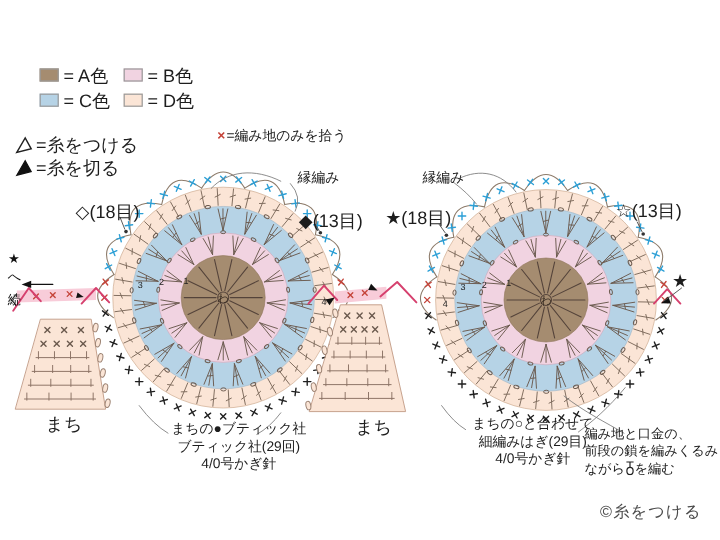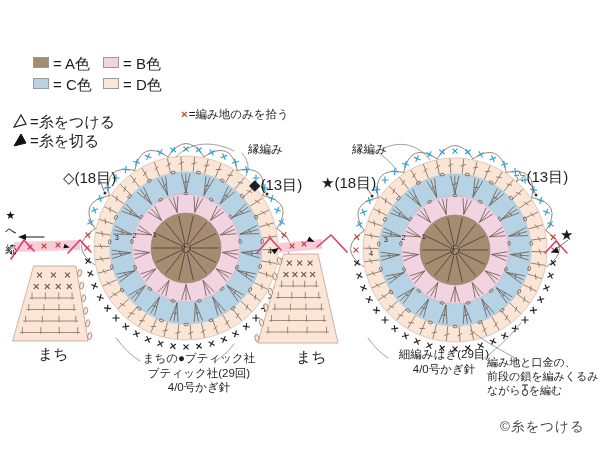--- a/index.html
+++ b/index.html
@@ -904,20 +904,21 @@
 
   <div class="lbl big" style="left:38px;top:345px">まち</div>
   <div class="lbl big" style="left:296px;top:348px">まち</div>
 
   <div class="note" style="left:125px;top:351px;width:148px">
     <div>まちの●ブティック社</div>
     <div>ブティック社(29回)</div>
     <div>4/0号かぎ針</div>
   </div>
   <div class="note" style="left:380px;top:347px;width:128px">
+    <div>まちの○と合わせて</div>
     <div>細編みはぎ(29目)</div>
     <div>4/0号かぎ針</div>
   </div>
 
   <div class="note leftalign" style="left:487px;top:355px;width:112px;font-size:11px">
     <div>編み地と口金の、</div>
     <div>前段の鎖を編みくるみ</div>
     <div><span>ながら</span><svg class="stitchsym" width="8" height="13">
           <line x1="1" y1="2" x2="7" y2="2" stroke="#222" stroke-width="1"></line>
           <line x1="4" y1="2" x2="4" y2="7" stroke="#222" stroke-width="1"></line>

